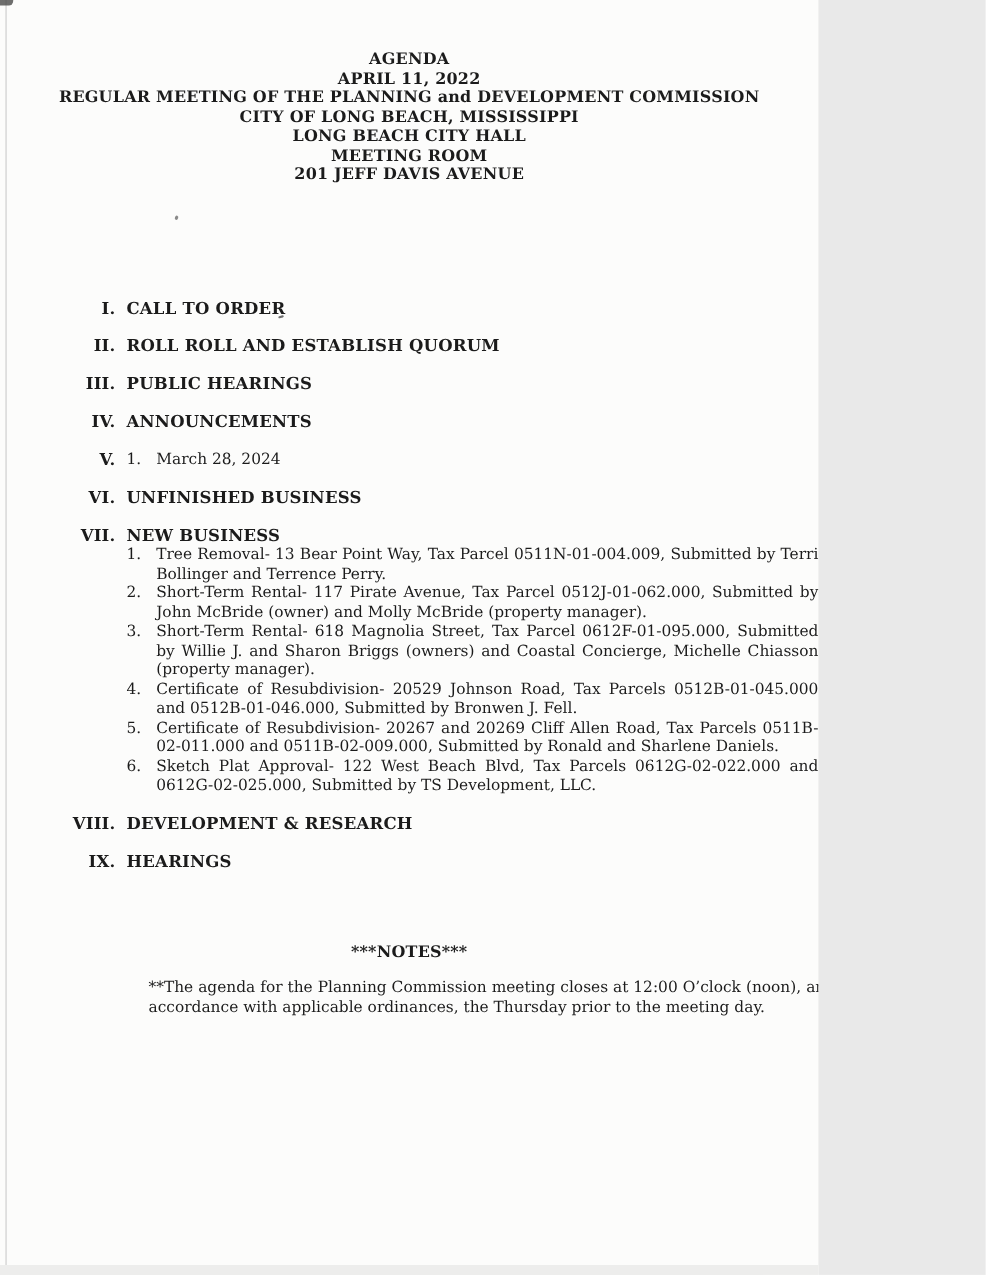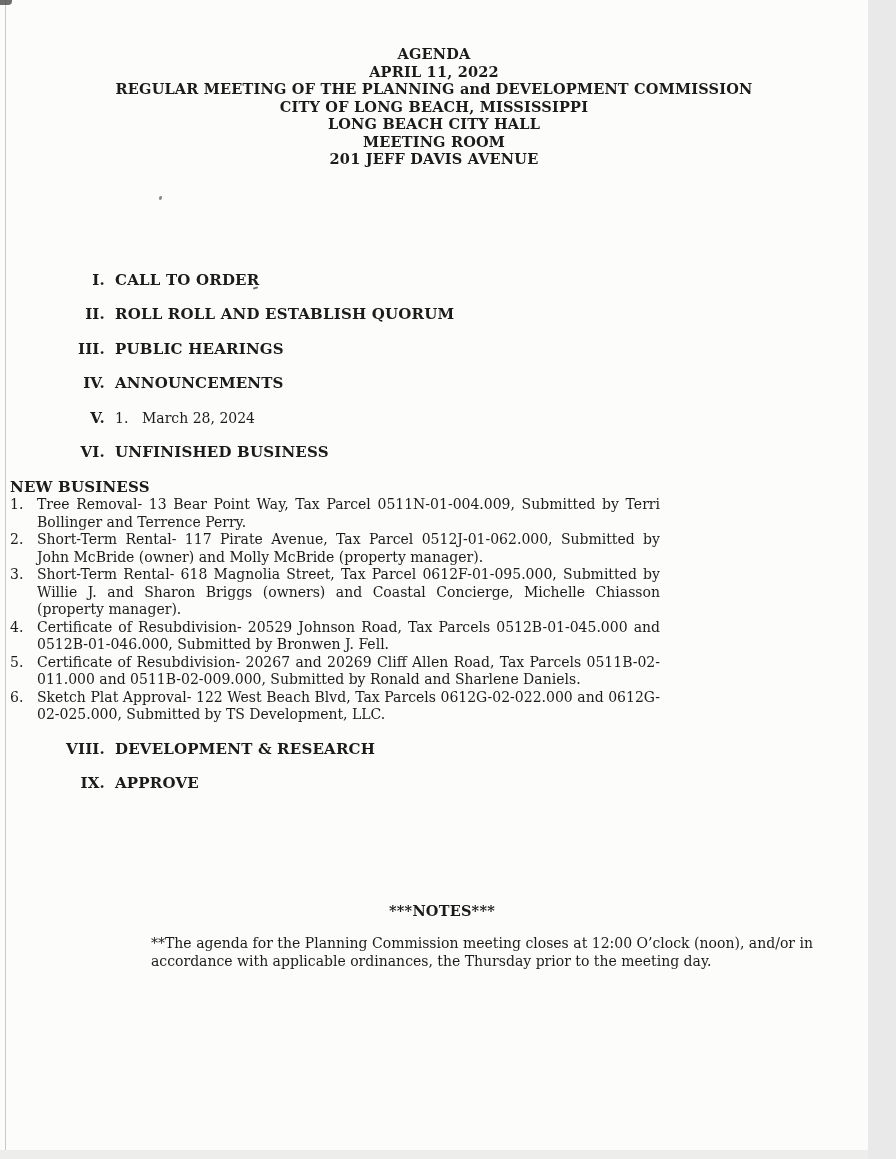--- a/index.html
+++ b/index.html
@@ -3,21 +3,21 @@
 <meta charset="utf-8">
 <style>
   html,body{margin:0;padding:0;}
   body{
     width:896px;height:1159px;
     background:#e9e9e9;
     font-family:"DejaVu Serif","Liberation Serif",serif;
   }
   .page{
     position:relative;
-    width:868px;height:1159px;
+    width:744px;height:1159px;
     background:#fcfcfb;
     color:#1b1b1b;
     overflow:hidden;
   }
   
   .scan-left-line{
     position:absolute;left:5px;top:0;width:1px;height:100%;
     background:rgba(110,110,110,0.35);
   }
   .scan-corner-speck{
@@ -58,21 +58,21 @@
   .sec .body{ margin-left:10px; width:650px; }
   .sec .title{
     font-weight:bold; font-size:15px; line-height:17.5px;
     letter-spacing:.2px;
   }
   .sec .items{ margin-top:0; }
   .item{ display:flex; font-size:14px; line-height:17.5px; }
   .item .inum{ flex:none; width:27px; }
   .item .itext{ flex:1; text-align:justify; }
 
-  .notes{ margin-top:109px;padding-left:16px; }
+  .notes{ margin-top:64px; }
   .notes .notes-heading{
     text-align:center; font-weight:bold; font-size:14.5px;
     line-height:17.5px; letter-spacing:.2px;
   }
   .notes .paras{ margin:16px 0 0 135px; width:662px; }
   .notes .para{
     font-size:14px; line-height:17.5px; text-align:justify;
     margin-bottom:17px;
   }
 </style>
@@ -131,20 +131,21 @@
           </div>
         </div>
       </div>
       <div class="sec">
         <div class="num">VI.</div>
         <div class="body">
           <div class="title">UNFINISHED BUSINESS</div>
         </div>
       </div>
       <div class="sec">
+        <div class="num">VII.</div>
         <div class="body">
           <div class="title">NEW BUSINESS</div>
           <div class="items">
             <div class="item">
               <span class="inum">1.</span>
               <span class="itext">Tree Removal- 13 Bear Point Way, Tax Parcel 0511N-01-004.009, Submitted by Terri Bollinger and Terrence Perry.</span>
             </div>
             <div class="item">
               <span class="inum">2.</span>
               <span class="itext">Short-Term Rental- 117 Pirate Avenue, Tax Parcel 0512J-01-062.000, Submitted by John McBride (owner) and Molly McBride (property manager).</span>
@@ -170,21 +171,21 @@
       </div>
       <div class="sec">
         <div class="num">VIII.</div>
         <div class="body">
           <div class="title">DEVELOPMENT &amp; RESEARCH</div>
         </div>
       </div>
       <div class="sec">
         <div class="num">IX.</div>
         <div class="body">
-          <div class="title">APPROVE</div>
+          <div class="title">HEARINGS</div>
         </div>
       </div>
     </div>
 
   <div class="notes">
     <div class="notes-heading">***NOTES***</div>
     <div class="paras" id="note-paras">
         <div class="para">**The agenda for the Planning Commission meeting closes at 12:00 O’clock (noon), and/or in accordance with applicable ordinances, the Thursday prior to the meeting day.</div>
       </div>
   </div>

